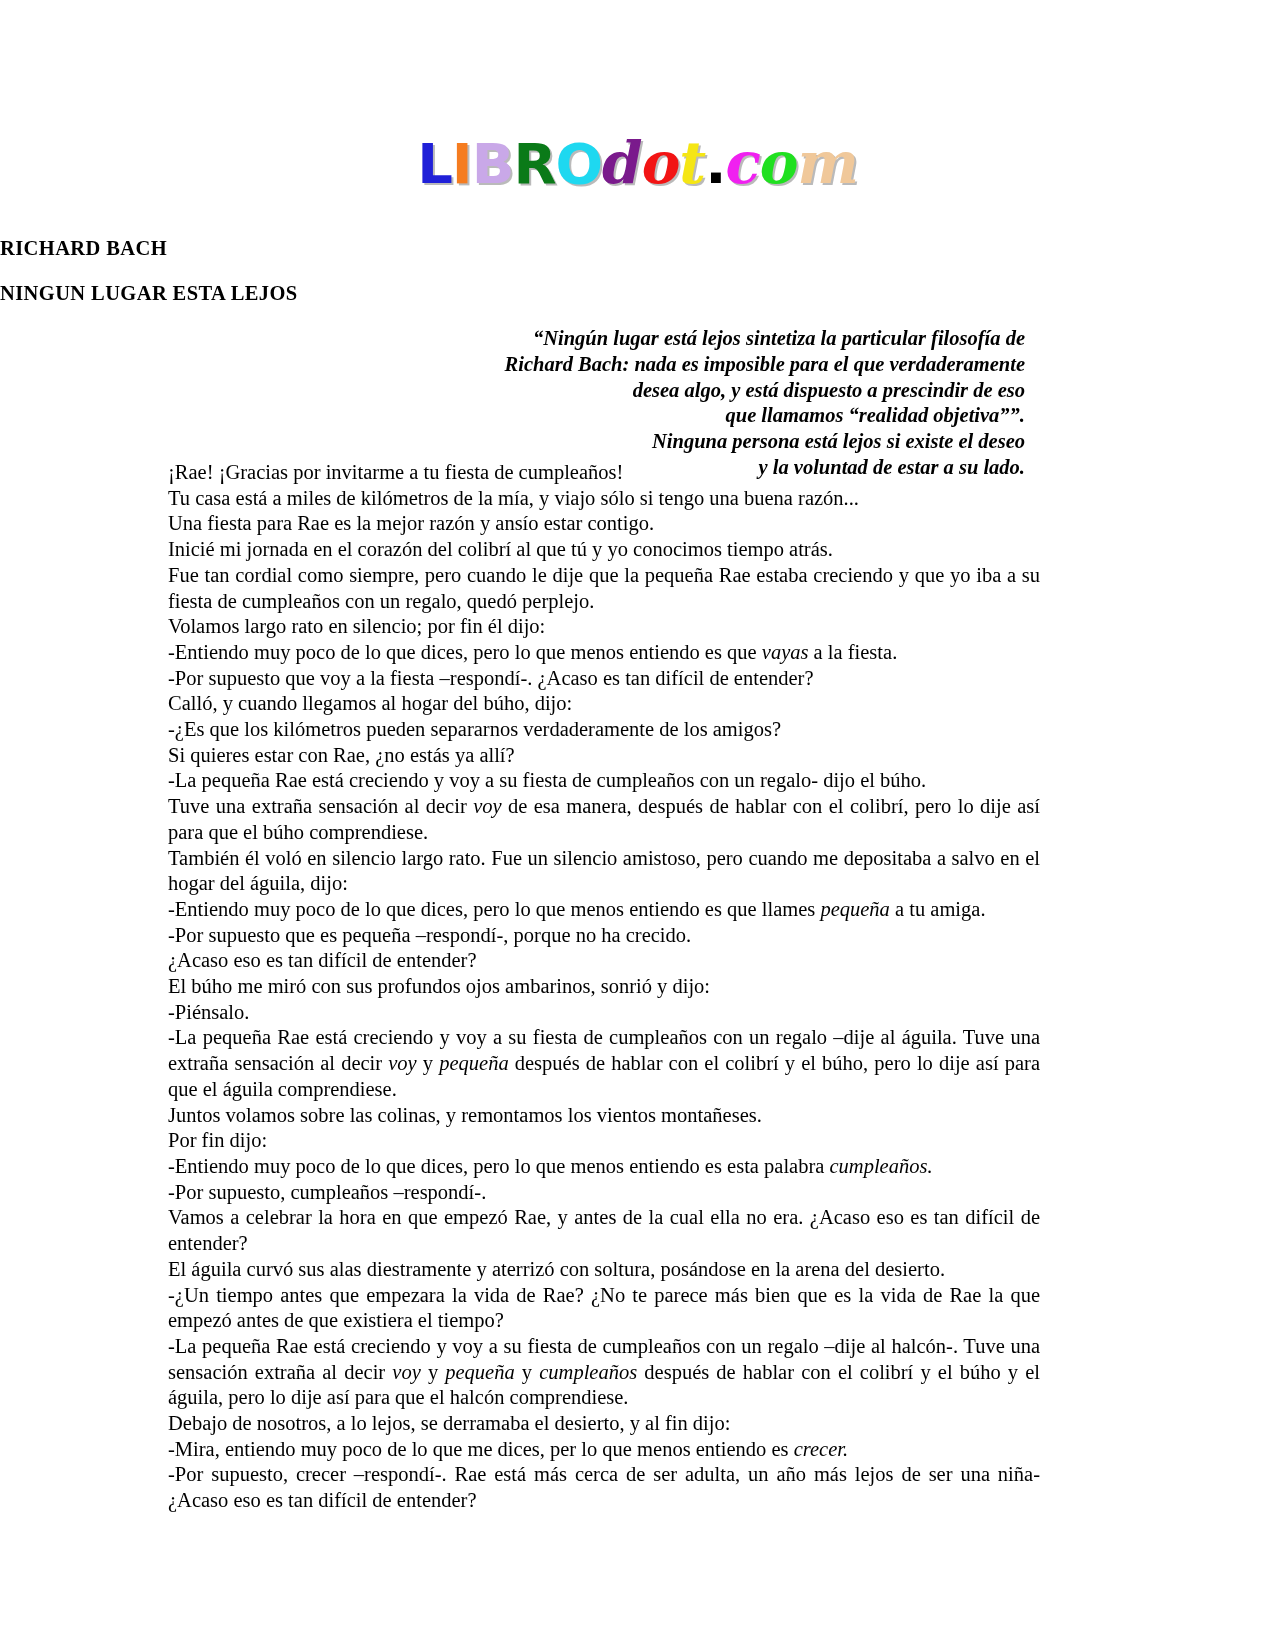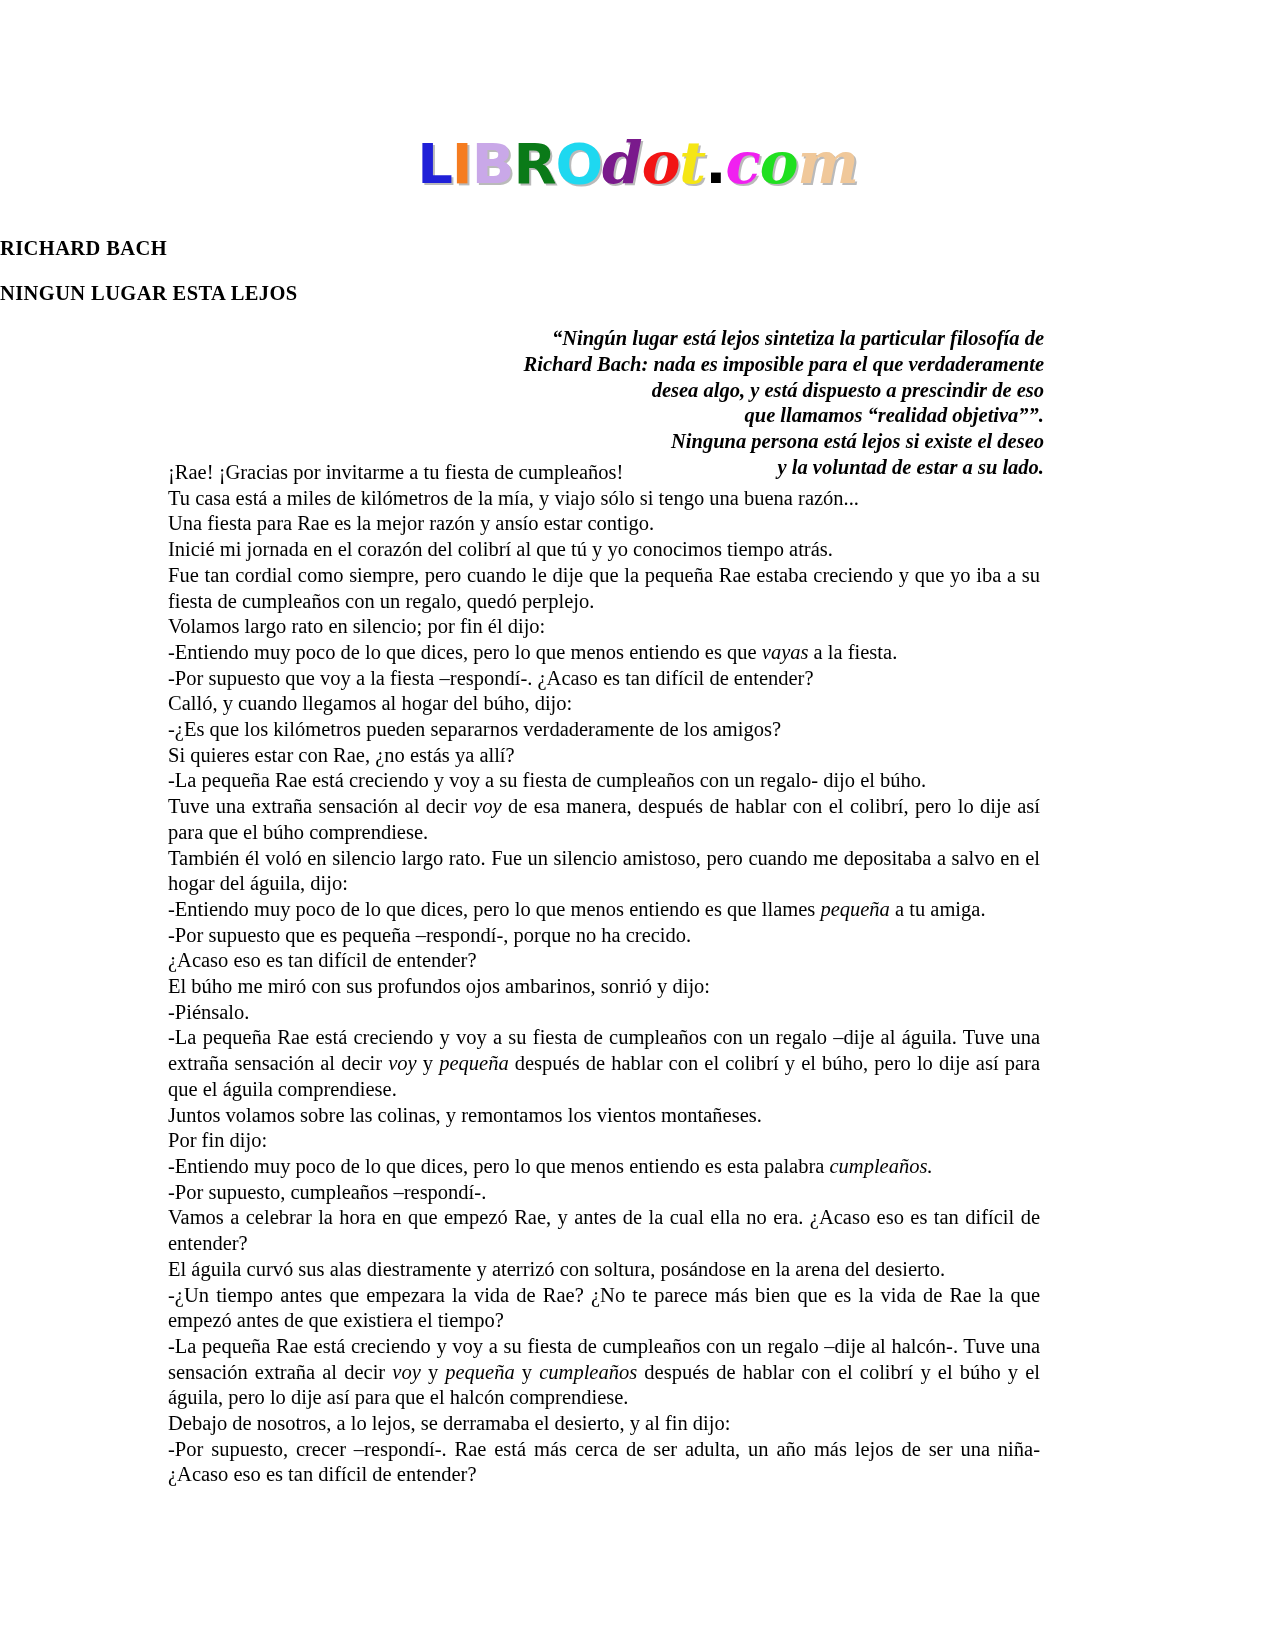--- a/index.html
+++ b/index.html
@@ -74,21 +74,21 @@
     text-align: left;
     font-size: 20.5px;
     font-weight: bold;
     letter-spacing: 0.4px;
   }
 
   
   .epigraph {
     position: absolute;
     top: 326px;
-    left: 172px;
+    left: 153px;
     width: 872px;
     text-align: right;
     font-size: 20.5px;
     font-weight: bold;
     font-style: italic;
     line-height: 25.8px;
   }
 
   
   .body-text {
@@ -156,16 +156,17 @@
       <p><span>-La pequeña Rae está creciendo y voy a su fiesta de cumpleaños con un regalo –dije al águila.  Tuve una extraña sensación al decir </span><i>voy</i><span> y </span><i>pequeña</i><span> después de hablar con el colibrí y el búho, pero lo dije así para que el águila comprendiese.</span></p>
       <p class="noj"><span>Juntos volamos sobre las colinas, y remontamos los vientos montañeses.</span></p>
       <p class="noj"><span>Por fin dijo:</span></p>
       <p class="noj"><span>-Entiendo muy poco de lo que dices, pero lo que menos entiendo es esta palabra </span><i>cumpleaños.</i></p>
       <p class="noj"><span>-Por supuesto, cumpleaños –respondí-.</span></p>
       <p><span>Vamos a celebrar la hora en que empezó Rae, y antes de la cual ella no era.  ¿Acaso eso es tan difícil de entender?</span></p>
       <p class="noj"><span>El águila curvó sus alas diestramente y aterrizó con soltura, posándose en la arena del desierto.</span></p>
       <p><span>-¿Un tiempo antes que empezara la vida de Rae?  ¿No te parece más bien que es la vida de Rae la que empezó antes de que existiera el tiempo?</span></p>
       <p><span>-La pequeña Rae está creciendo y voy a su fiesta de cumpleaños con un regalo –dije al halcón-.  Tuve  una sensación extraña al decir </span><i>voy</i><span>  y </span><i>pequeña</i><span> y </span><i>cumpleaños</i><span> después de hablar con el colibrí y el búho y el águila, pero lo dije así para que el halcón comprendiese.</span></p>
       <p class="noj"><span>Debajo de nosotros, a lo lejos, se derramaba el desierto, y al fin dijo:</span></p>
+      <p class="noj"><span>-Mira, entiendo muy poco de lo que me dices, per lo que menos entiendo es </span><i>crecer.</i></p>
       <p><span>-Por supuesto, crecer –respondí-.  Rae está más cerca de ser adulta, un año más lejos de ser una niña- ¿Acaso eso es tan difícil de entender?</span></p>
     </div>
 
 </div>
 
 </body></html>

